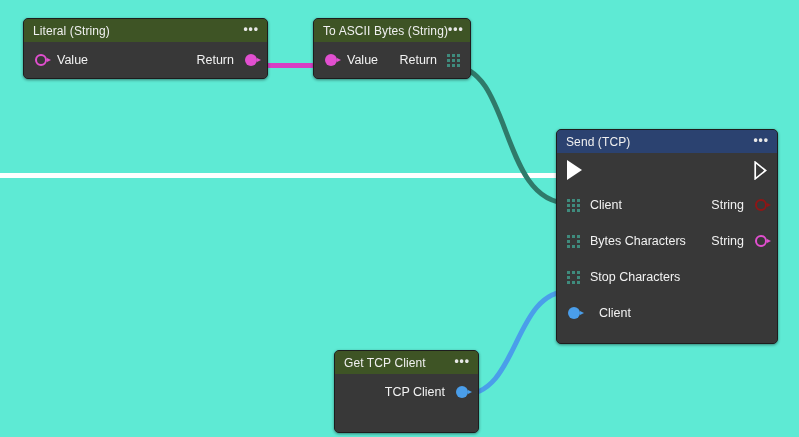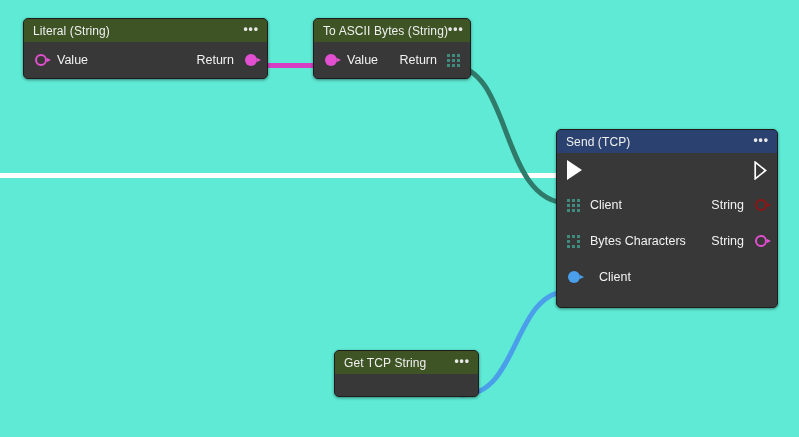--- a/index.html
+++ b/index.html
@@ -300,36 +300,60 @@
             </span>
         </span>
         <span class="label" style="margin-left:9px;">Bytes Characters</span>
         <span class="spacer"></span>
         <span class="label">String</span>
         <span class="port" style="margin-left:9px;">
           <span class="p-circle hollow c-magenta"></span>
         </span>
       </div>
 
+      <div class="row">
+        <span class="port">
+          <span class="p-grid hollow">
+              <i></i>
+              <i></i>
+              <i></i>
+              <i></i>
+              <i></i>
+              <i></i>
+              <i></i>
+              <i></i>
+              <i></i>
+            </span>
+        </span>
+        <span class="label" style="margin-left:9px;">Stop Characters</span>
+        <span class="spacer"></span>
+      </div>
 
       <div class="row">
         <span class="port">
           <span class="p-circle filled c-blue"></span>
         </span>
         <span class="label" style="margin-left:18px;">Client</span>
         <span class="spacer"></span>
       </div>
 
       <div style="height:12px;"></div>
     </div>
   </div>
 
   <div class="node" id="node-get-client">
     <div class="node-header green">
-      <span class="node-title">Get TCP String</span>
+      <span class="node-title">Get TCP Client</span>
       <span class="dots">•••</span>
     </div>
     <div class="node-body">
+      <div class="row" style="height:36px;">
+        <span class="spacer"></span>
+        <span class="label">TCP Client</span>
+        <span class="port" style="margin-left:9px;">
+          <span class="p-circle filled c-blue"></span>
+        </span>
+      </div>
       <div style="height:22px;"></div>
     </div>
   </div>
 
 </div>
 
 </body></html>

